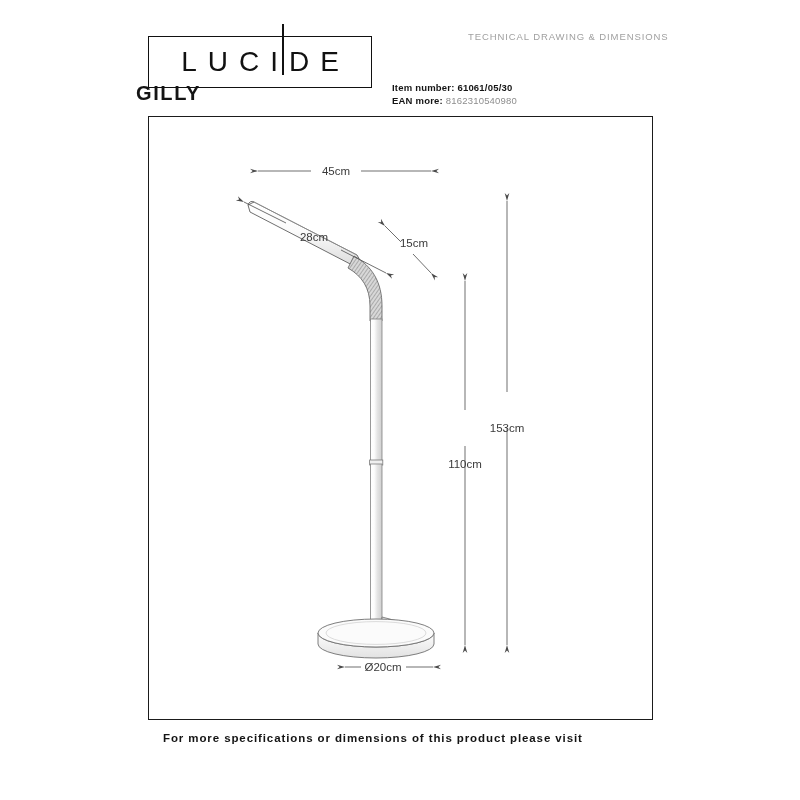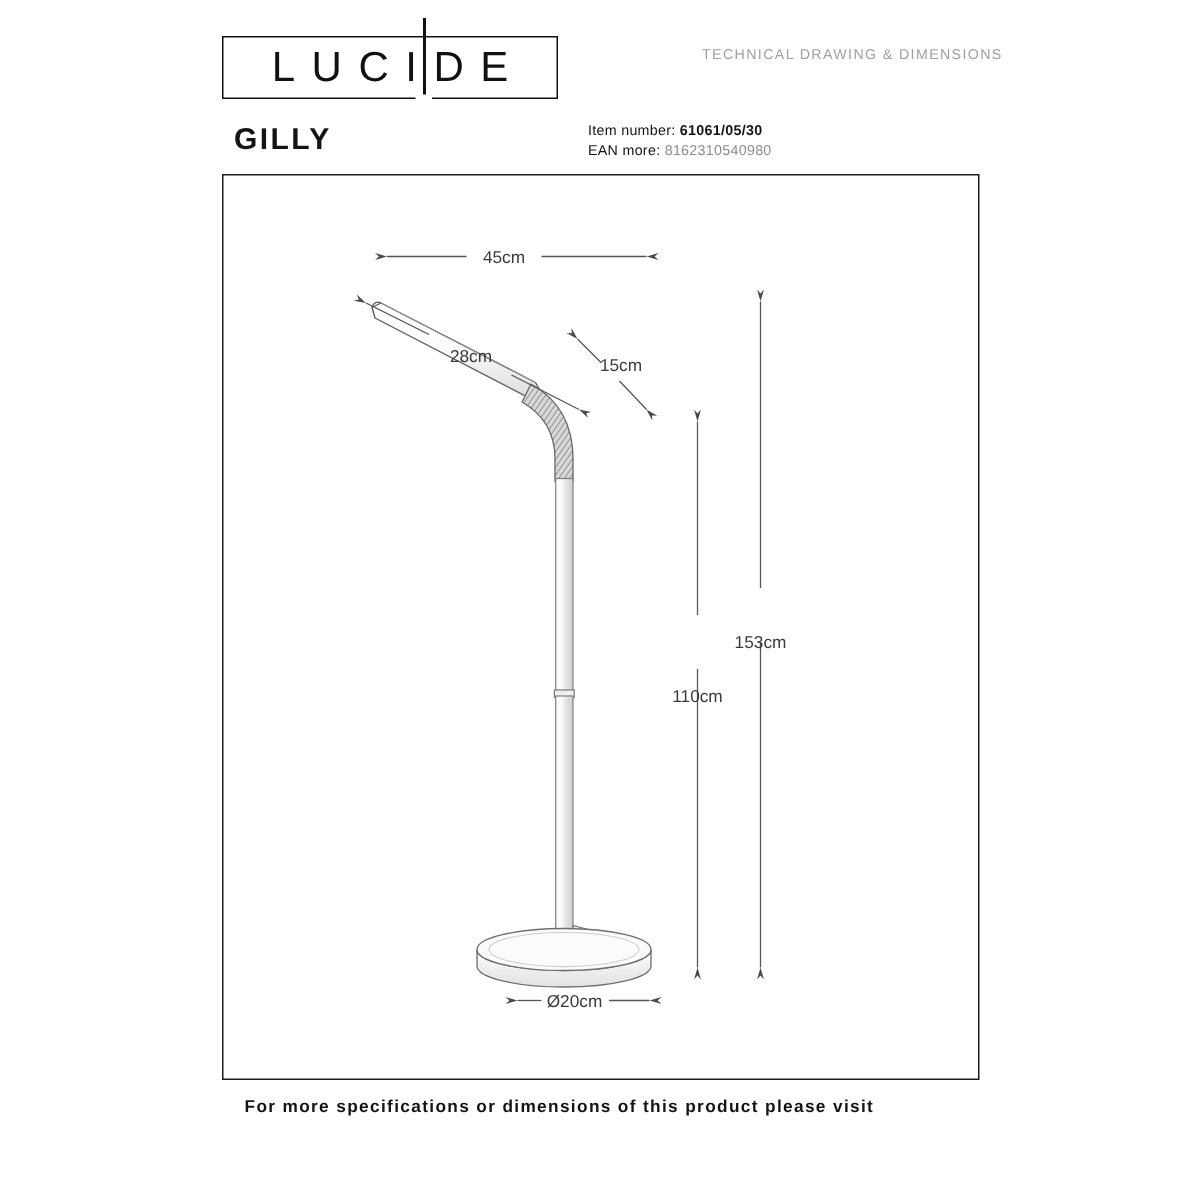--- a/index.html
+++ b/index.html
@@ -18,23 +18,23 @@
 
   .page {
     position: absolute;
     inset: 0;
   }
 
   
   .logo-box {
     position: absolute;
     left: 148px;
-    top: 24px;
+    top: 36px;
     width: 224px;
-    height: 42px;
+    height: 52px;
   }
   .logo-frame {
     position: absolute;
     inset: 0;
     border: 1.6px solid #111;
     box-sizing: border-box;
   }
   .logo-text {
     position: absolute;
     inset: 0;
@@ -80,39 +80,39 @@
     left: 468px;
     top: 31px;
     font-size: 9.5px;
     letter-spacing: 0.9px;
     color: #a0a0a0;
     white-space: nowrap;
   }
 
   .product-title {
     position: absolute;
-    left: 156px;
+    left: 136px;
     top: 82px;
     font-size: 20px;
     font-weight: 700;
     letter-spacing: 1.6px;
     color: #141414;
     text-align: center;
   }
 
   .meta {
     position: absolute;
     left: 392px;
     top: 82px;
     font-size: 9.5px;
     line-height: 12.5px;
     letter-spacing: 0.2px;
   }
   .meta-row { white-space: nowrap; }
-  .meta-label { font-weight: 400; color: #141414; }
+  .meta-label { font-weight: 700; color: #141414; }
   .meta-value-strong { font-weight: 700; color: #141414; }
   .meta-value-light { font-weight: 400; color: #8d8d8d; }
 
   
   .drawing-frame {
     position: absolute;
     left: 148px;
     top: 116px;
     width: 505px;
     height: 604px;

